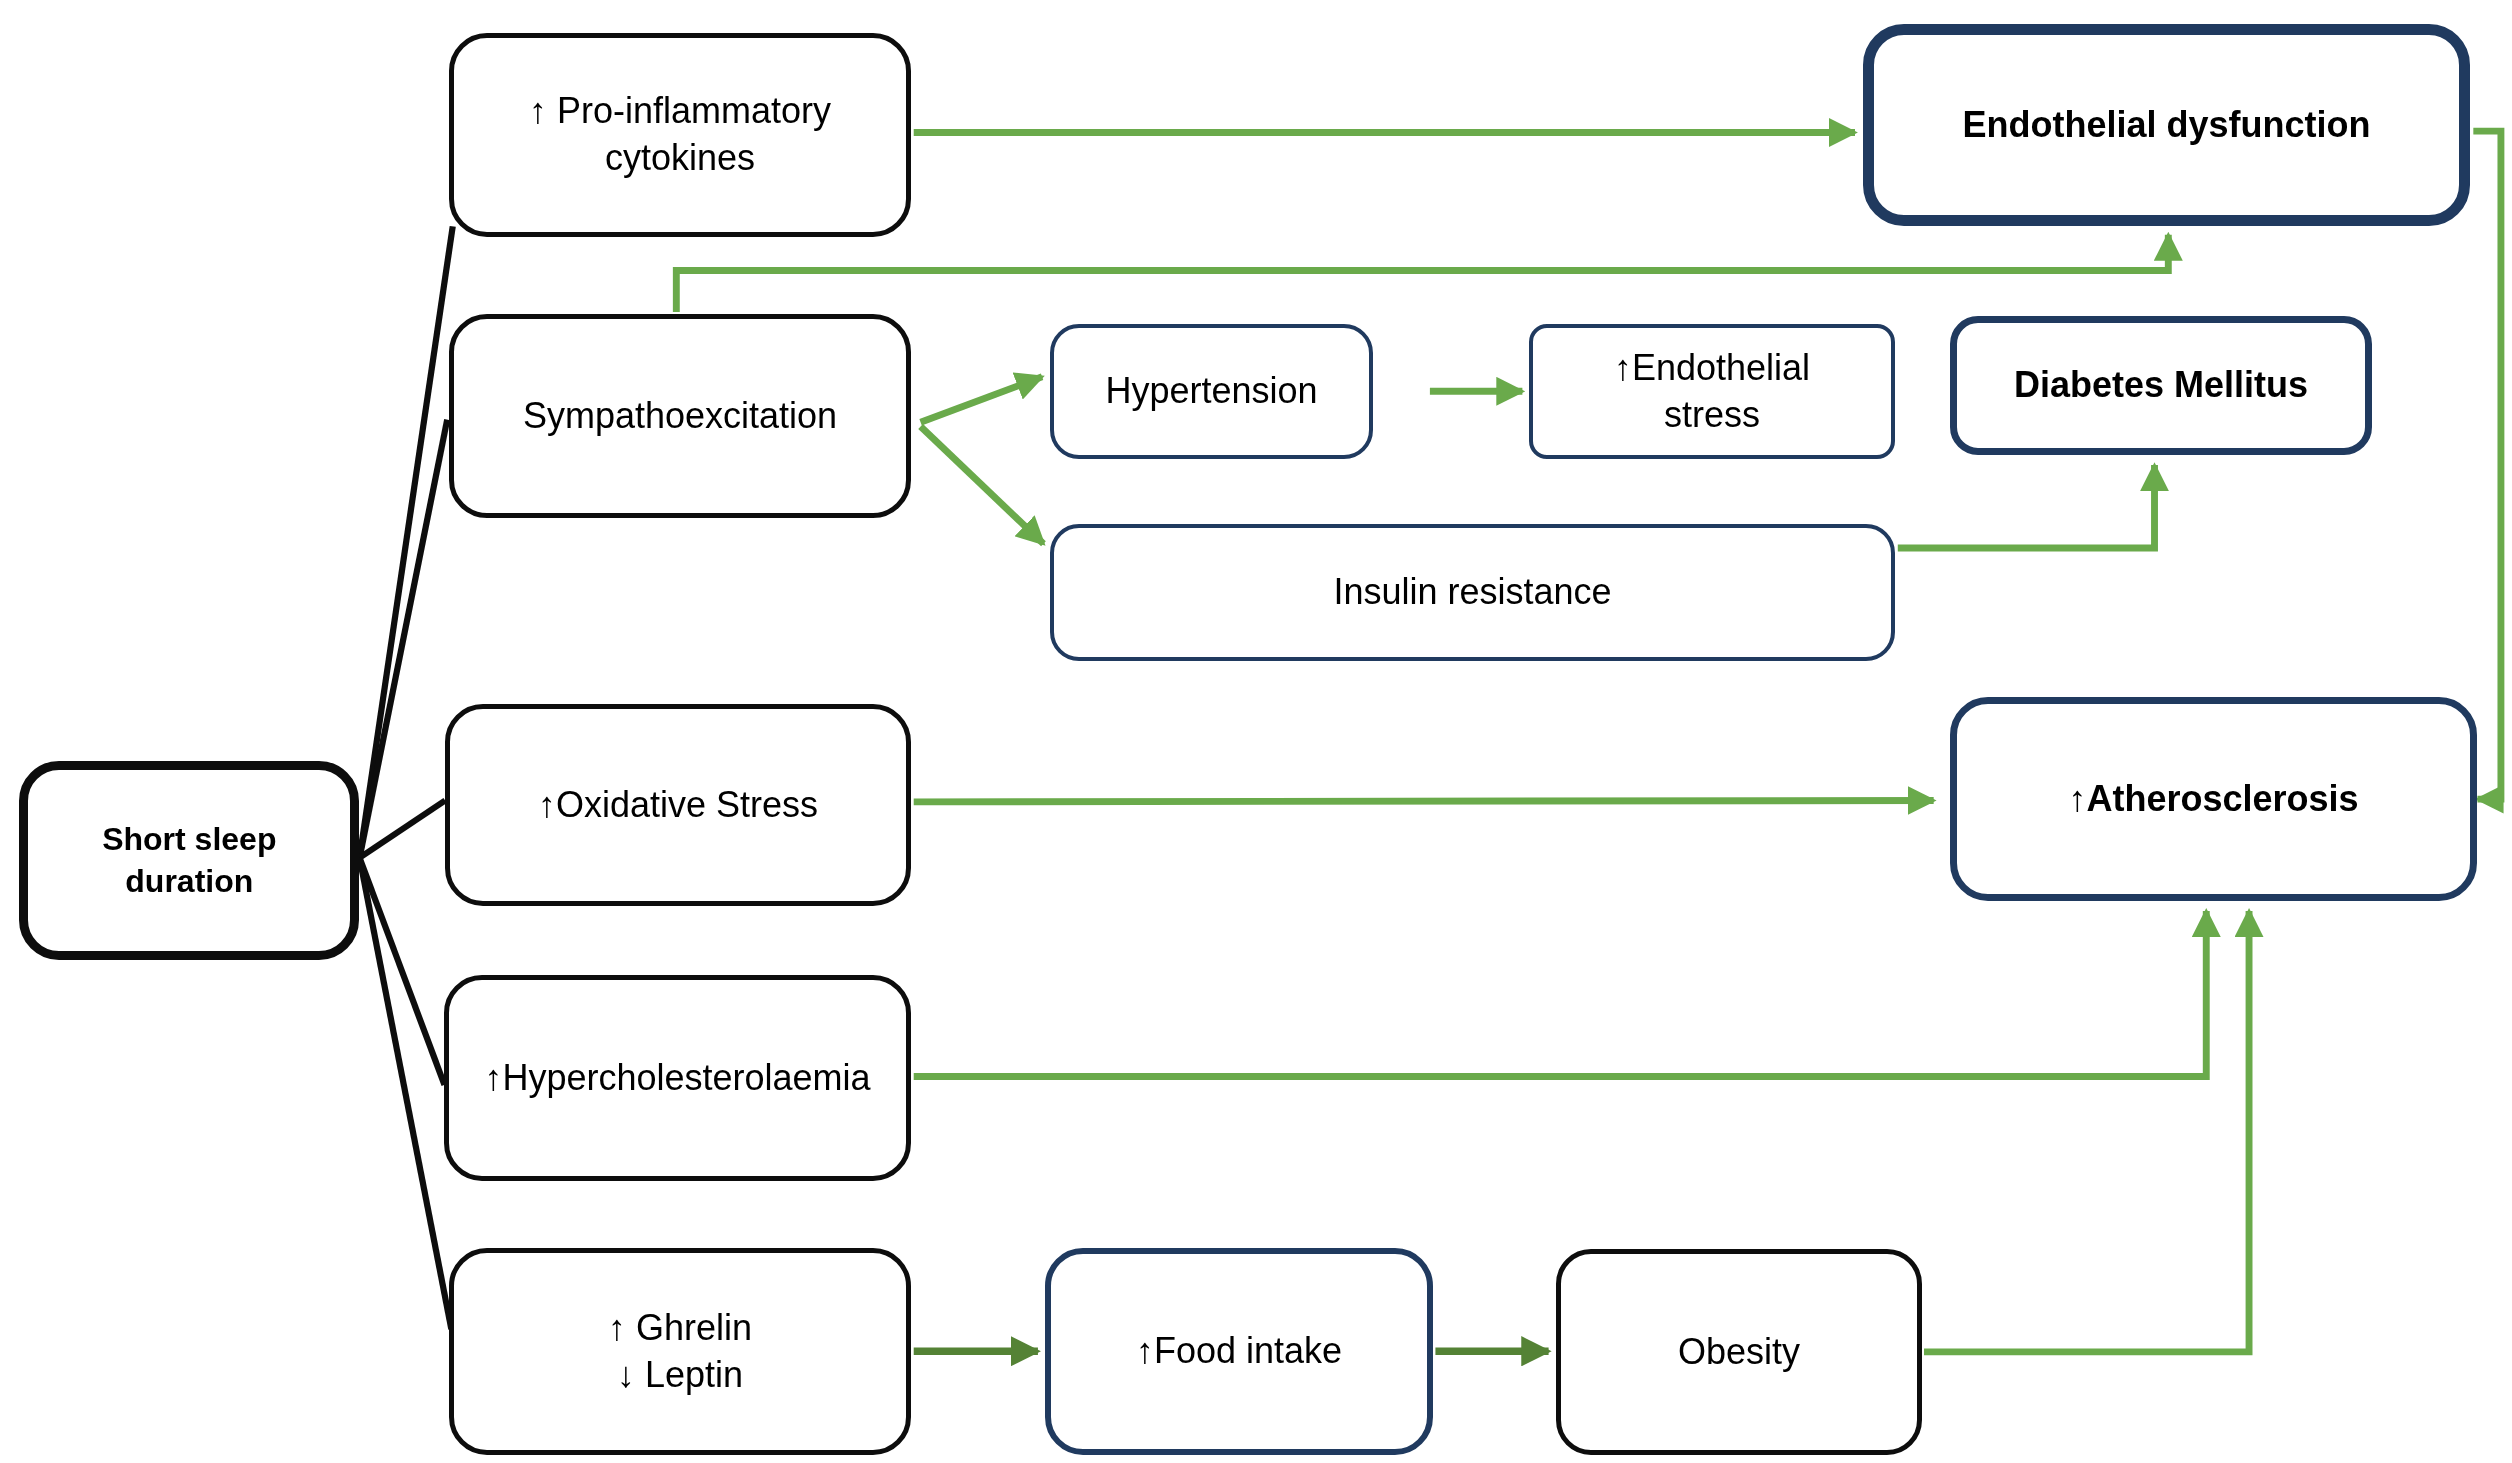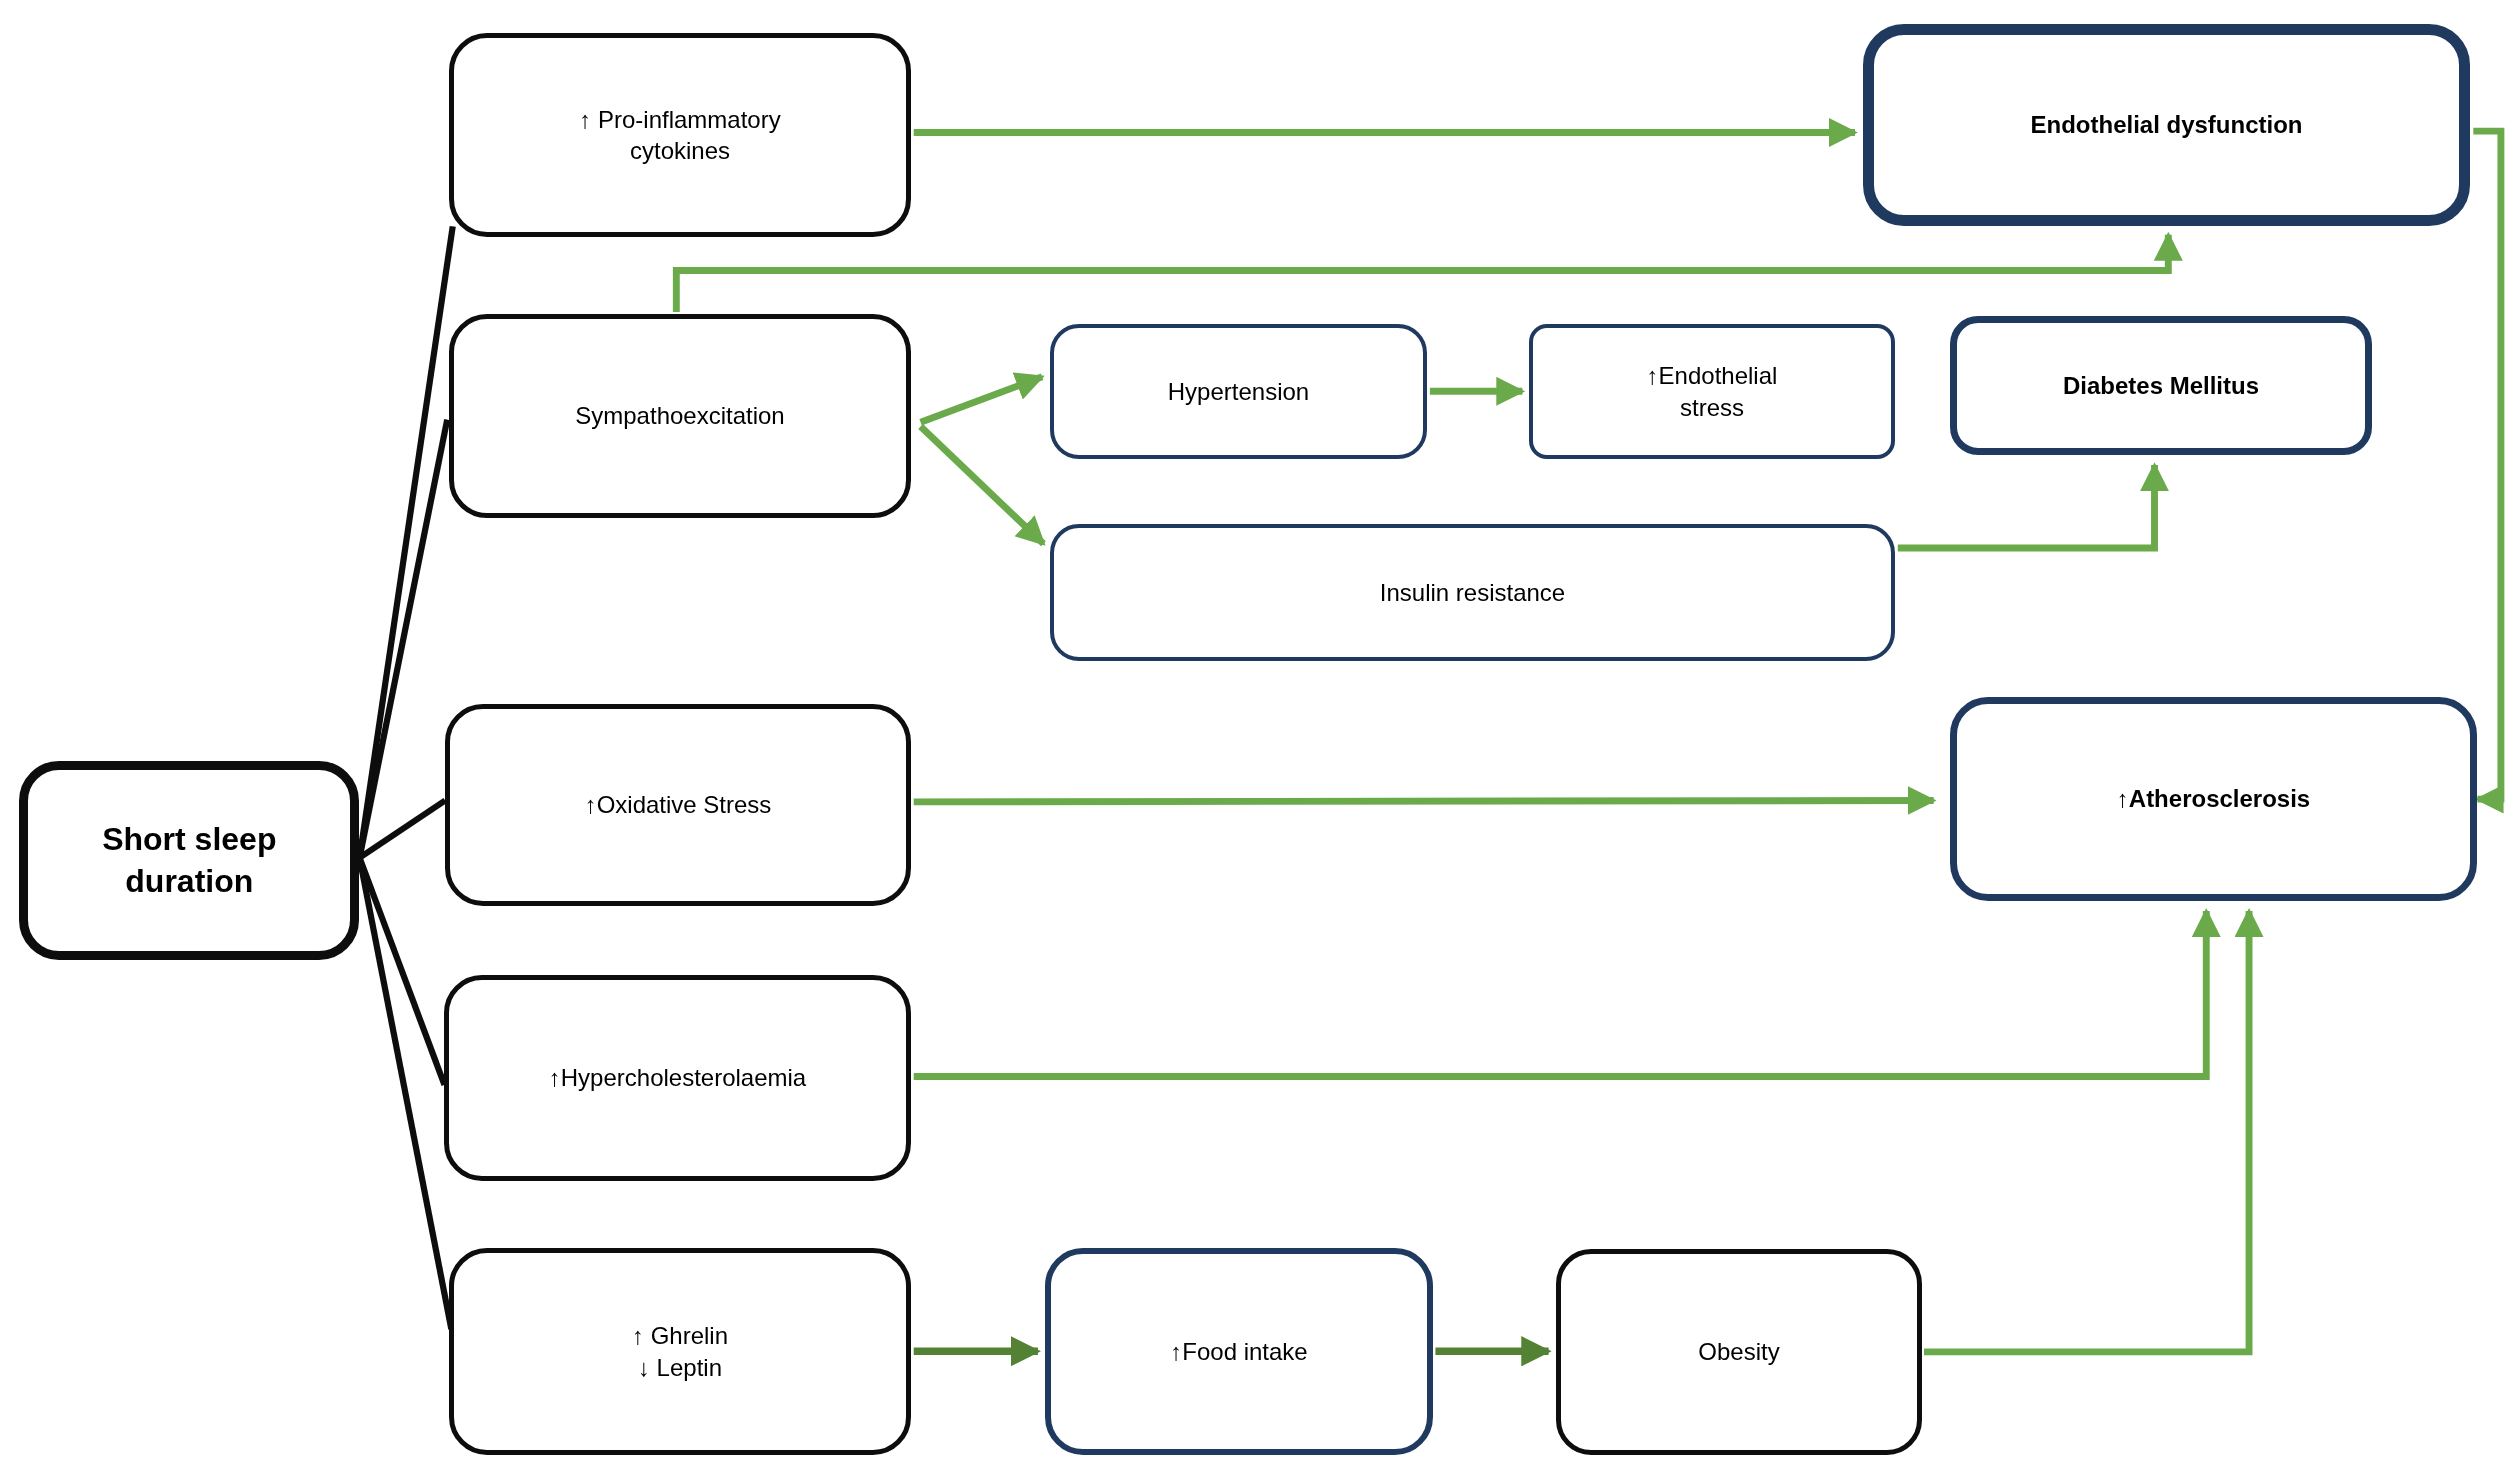--- a/index.html
+++ b/index.html
@@ -25,31 +25,31 @@
   .mk-dkgreen{fill:var(--arrow-dark-green);}
   .node{
     position:absolute;
     display:flex;align-items:center;justify-content:center;
     text-align:center;
     box-sizing:border-box;
     background:#ffffff;
     border-style:solid;
     border-color:var(--border-black);
     border-radius:38px;
-    font-size:24px;
+    font-size:36px;
     line-height:1.3;
     color:#000000;
     white-space:pre-line;
   }
   .navy{border-color:var(--border-navy);}
   .bold{font-weight:bold;}
   .n-short  {left:19.3px;  top:761px;width:340px; height:199px;border-width:9px;border-radius:40px;font-size:32px;}
   .n-pro    {left:449px; top:33px;  width:462px; height:204px;border-width:5.5px;}
   .n-symp   {left:449px; top:314px; width:462px; height:204px;border-width:5.5px;}
-  .n-hyper  {left:1050px;top:324px; width:377px; height:135px;border-width:4.8px;border-radius:29px;}
+  .n-hyper  {left:1050px;top:324px; width:323px; height:135px;border-width:4.8px;border-radius:29px;}
   .n-estress{left:1529px;top:324px; width:366px; height:135px;border-width:4.8px;border-radius:18px;}
   .n-insulin{left:1050px;top:480px; width:845px;height:137px;border-width:4.8px;border-radius:29px;margin-top:44px;}
   .n-dm     {left:1950px;top:316px; width:422px; height:139px;border-width:7px;border-radius:28px;}
   .n-ed     {left:1863px;top:24px;  width:607px; height:202px;border-width:11px;border-radius:41px;}
   .n-oxid   {left:445px; top:704px;width:466px; height:202px;border-width:5.5px;}
   .n-athero {left:1941px;top:697px;width:527px; height:204px;border-width:7px;border-radius:38px;margin-left:9px;}
   .n-hchol  {left:444px; top:975px;width:467px; height:206px;border-width:5.5px;}
   .n-ghrelin{left:449px; top:1248px;width:462px; height:207px;border-width:5.5px;}
   .n-food   {left:1045px;top:1248px;width:388px; height:207px;border-width:6.2px;}
   .n-obesity{left:1556px;top:1249px;width:366px; height:206px;border-width:5.5px;border-radius:35px;}

